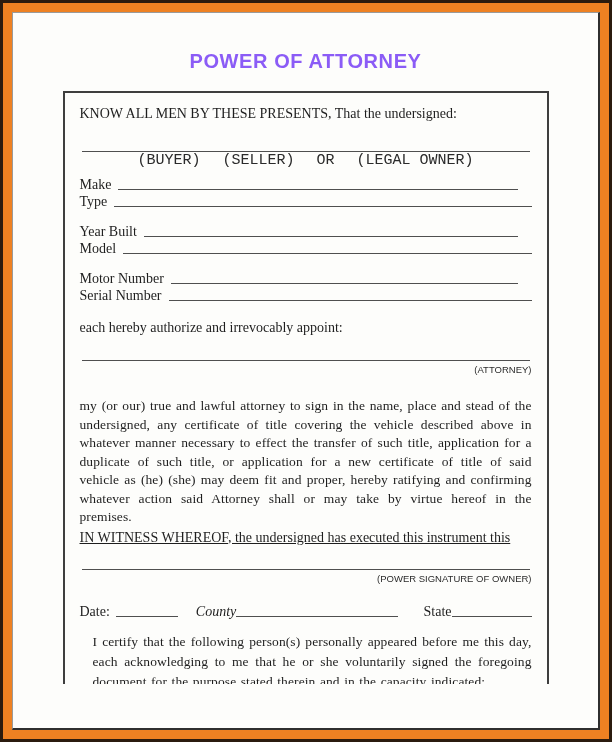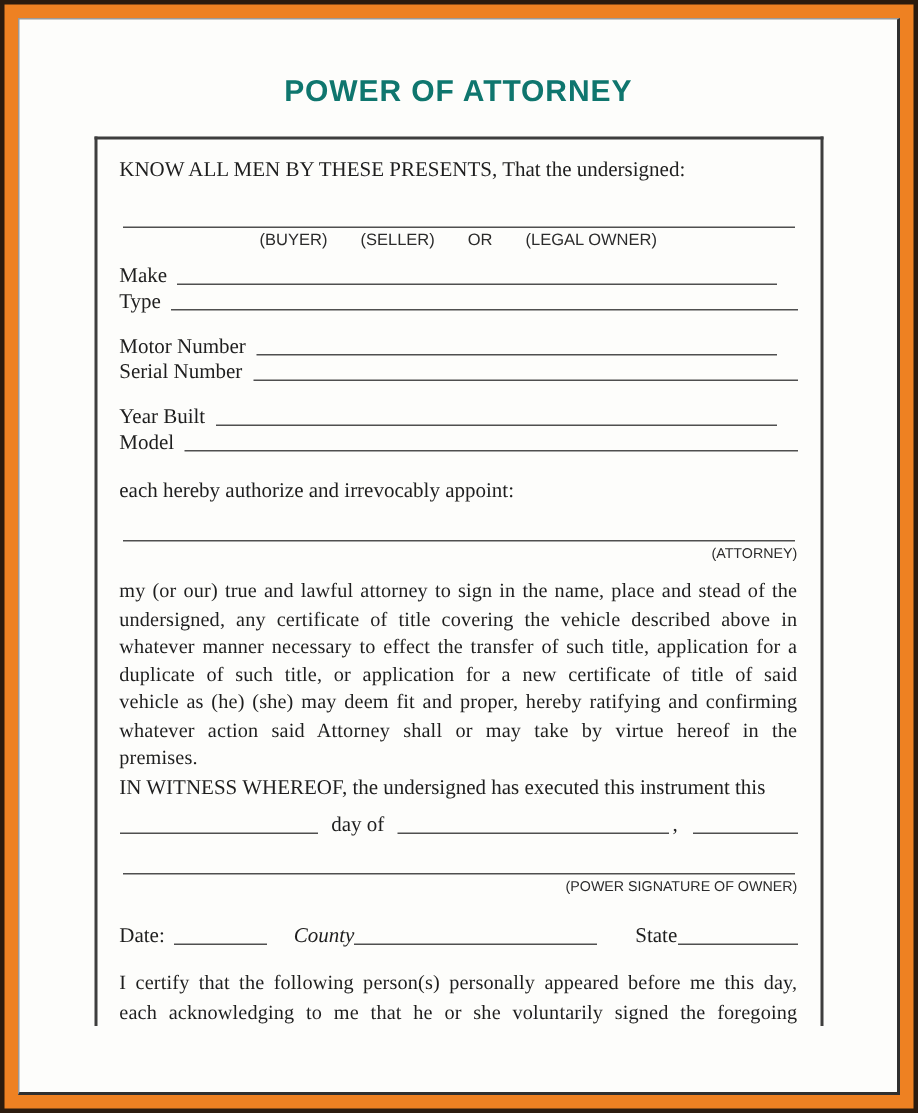--- a/index.html
+++ b/index.html
@@ -19,37 +19,37 @@
     border-right:2px solid #2f2f2f;
     border-bottom:2px solid #2f2f2f;
     font-family:"Liberation Serif","DejaVu Serif",serif;
     color:var(--ink,#1E1E1E);
     overflow:hidden;
   }
 
   .title{
     margin-top:37px;text-align:center;
     font-family:"Liberation Sans","DejaVu Sans",sans-serif;
-    font-weight:700;font-size:20px;letter-spacing:.6px;color:#0f766e;
+    font-weight:700;font-size:20px;letter-spacing:.6px;color:#8b5cf6;
   }
 
   .form-box{
     width:486px;height:593px;margin:18px auto 0;box-sizing:border-box;
     border:2px solid #3e3e3e;border-bottom:none;
     padding:0 15px;overflow:hidden;font-size:14px;line-height:17px;
   }
 
   .opening{margin:12px 0 0;}
   .line{border-bottom:1px solid var(--line,#4F4F4F);height:0;}
   .full-line{margin:0 2px;}
   .owner-line{margin-top:29px;}
   .sub-labels{
     display:flex;justify-content:center;gap:22px;margin-top:3px;
-    font-family:Liberation Sans, sans-serif;
-    font-size:11px;color:#2b2b2b;line-height:11px;
+    font-family:Liberation Mono, monospace;
+    font-size:15px;color:#2b2b2b;line-height:11px;
   }
   .center-label{
     text-align:right;margin-top:3px;
     font-family:"Liberation Sans","DejaVu Sans",sans-serif;
     font-size:9.5px;color:#2b2b2b;line-height:11px;
   }
 
   .vehicle-intro{margin-top:13px;}
 
   .frow{display:flex;flex-direction:column;}
@@ -57,25 +57,25 @@
   .fields-row.first{margin-top:10px;}
   .fcell{flex:1;display:flex;}
   .fcell.left{flex:1.06;margin-right:14px;}
   .flabel{white-space:nowrap;}
   .fline{flex:1;border-bottom:1px solid var(--line,#4F4F4F);margin:0 0 3px 7px;}
 
   .appoint{margin-top:15px;}
   .attorney-line{margin-top:24px;}
 
   .main-para{
-    margin-top:10px;text-align:justify;
+    margin-top:22px;text-align:justify;
     font-size:13.5px;line-height:18.5px;min-height:111px;
     letter-spacing:.1px;word-spacing:1px;
   }
-  .witness{margin-top:2px;}
+  .witness{margin-top:2px;text-decoration:underline;}
 
   .dayof-row{display:flex;margin-top:8px;}
   .dayof-row .seg1{flex:1.9;border-bottom:1px solid var(--line,#4F4F4F);margin-bottom:3px;}
   .dayof-row .dayof-label{padding:0 9px;white-space:nowrap;}
   .dayof-row .seg2{flex:2.6;border-bottom:1px solid var(--line,#4F4F4F);margin-bottom:3px;}
   .dayof-row .comma{padding:0 2px;}
   .dayof-row .seg3{flex:1;border-bottom:1px solid var(--line,#4F4F4F);margin:0 0 3px 8px;}
 
   .sig-line{margin-top:23px;}
 
@@ -83,21 +83,21 @@
   .notary-row .nlabel{white-space:nowrap;}
   .notary-row .date-line{width:62px;border-bottom:1px solid var(--line,#4F4F4F);margin:0 0 3px 6px;}
   .notary-row .county-label{margin-left:18px;font-style:italic;}
   .notary-row .county-line{flex:1;border-bottom:1px solid var(--line,#4F4F4F);margin-bottom:3px;}
   .notary-row .state-label{margin-left:26px;}
   .notary-row .state-line{width:80px;border-bottom:1px solid var(--line,#4F4F4F);margin-bottom:3px;}
 
   .certify-para{
     margin-top:12px;text-align:justify;
     font-size:13.5px;line-height:20px;min-height:60px;
-    letter-spacing:.1px;word-spacing:1px;
+    letter-spacing:.1px;word-spacing:1px;margin-left:13px;
   }
 </style>
 </head>
 <body>
 
 <div class="frame">
   <div class="page">
 
     <div class="title">POWER OF ATTORNEY</div>
 
@@ -120,56 +120,49 @@
           <span class="fline"></span>
         </div>
         <div class="fcell">
           <span class="flabel">Type</span>
           <span class="fline"></span>
         </div>
       </div>
 
       <div class="frow fields-row">
         <div class="fcell left">
-          <span class="flabel">Motor Number</span>
+          <span class="flabel">Year Built</span>
           <span class="fline"></span>
         </div>
         <div class="fcell">
-          <span class="flabel">Serial Number</span>
+          <span class="flabel">Model</span>
           <span class="fline"></span>
         </div>
       </div>
 
       <div class="frow fields-row">
         <div class="fcell left">
-          <span class="flabel">Year Built</span>
+          <span class="flabel">Motor Number</span>
           <span class="fline"></span>
         </div>
         <div class="fcell">
-          <span class="flabel">Model</span>
+          <span class="flabel">Serial Number</span>
           <span class="fline"></span>
         </div>
       </div>
 
       <div class="appoint">each hereby authorize and irrevocably appoint:</div>
 
       <div class="line full-line attorney-line"></div>
       <div class="center-label">(ATTORNEY)</div>
 
       <div class="main-para">my (or our) true and lawful attorney to sign in the name, place and stead of the undersigned, any certificate of title covering the vehicle described above in whatever manner necessary to effect the transfer of such title, application for a duplicate of such title, or application for a new certificate of title of said vehicle as (he) (she) may deem fit and proper, hereby ratifying and confirming whatever action said Attorney shall or may take by virtue hereof in the premises.</div>
 
       <div class="witness">IN WITNESS WHEREOF, the undersigned has executed this instrument this</div>
 
-      <div class="dayof-row">
-        <span class="seg1"></span>
-        <span class="dayof-label">day of</span>
-        <span class="seg2"></span>
-        <span class="comma">,</span>
-        <span class="seg3"></span>
-      </div>
 
       <div class="line full-line sig-line"></div>
       <div class="center-label">(POWER SIGNATURE OF OWNER)</div>
 
       <div class="notary-row">
         <span class="nlabel">Date:</span>
         <span class="date-line"></span>
         <span class="nlabel county-label">County</span>
         <span class="county-line"></span>
         <span class="nlabel state-label">State</span>

